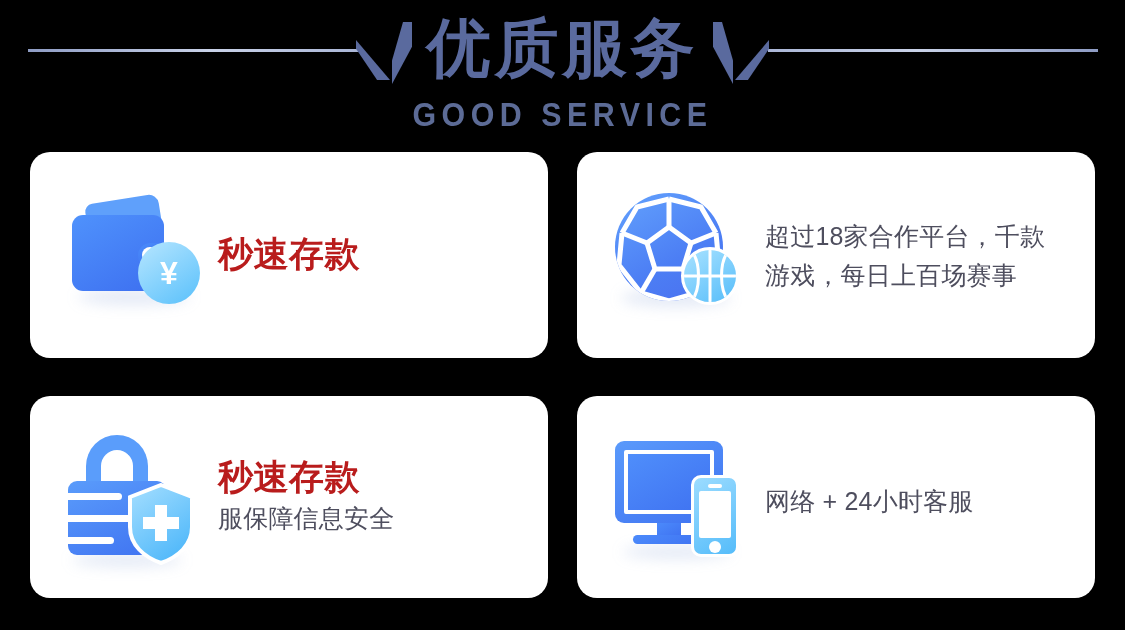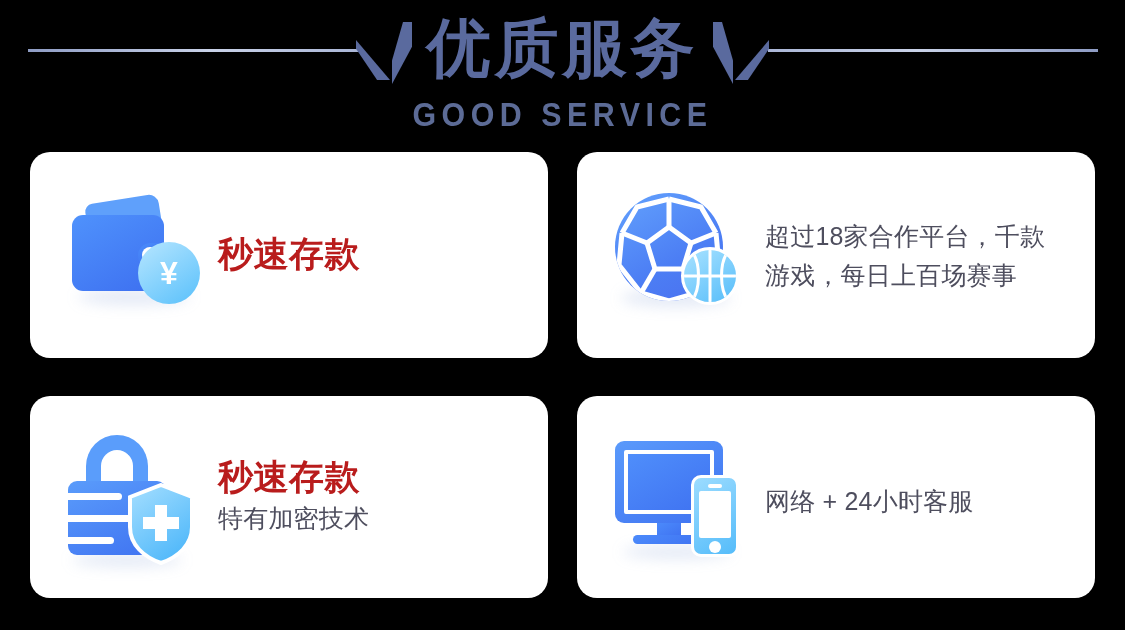--- a/index.html
+++ b/index.html
@@ -403,21 +403,21 @@
               <stop offset="100%" stop-color="#52b9fa"></stop>
             </linearGradient>
           </defs>
           <path d="M35,2 L66,14 L66,44 C66,62 52,74 35,80 C18,74 4,62 4,44 L4,14 Z" fill="url(#shg)" stroke="#ffffff" stroke-width="4"></path>
           <path d="M29,22 L41,22 L41,34 L53,34 L53,46 L41,46 L41,58 L29,58 L29,46 L17,46 L17,34 L29,34 Z" fill="#ffffff"></path>
         </svg>
       </div>
     </div>
     <div class="card-text">
       <div class="card-title">秒速存款</div>
-      <div class="card-desc" style="margin-top:0">特有加密技术</div>
+      <div class="card-desc" style="margin-top:0">服保障信息安全</div>
     </div>
   </div>
 
   <div class="card">
     <div class="icon-wrap">
       <div class="shadow-blur m-shadow"></div>
       <div class="m-screen">
         <div class="m-screen-inner"></div>
       </div>
       <div class="m-neck"></div>

